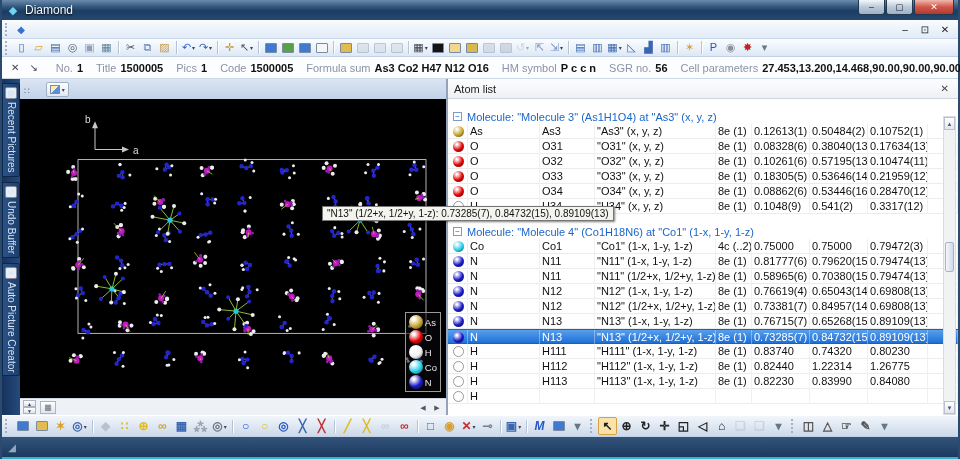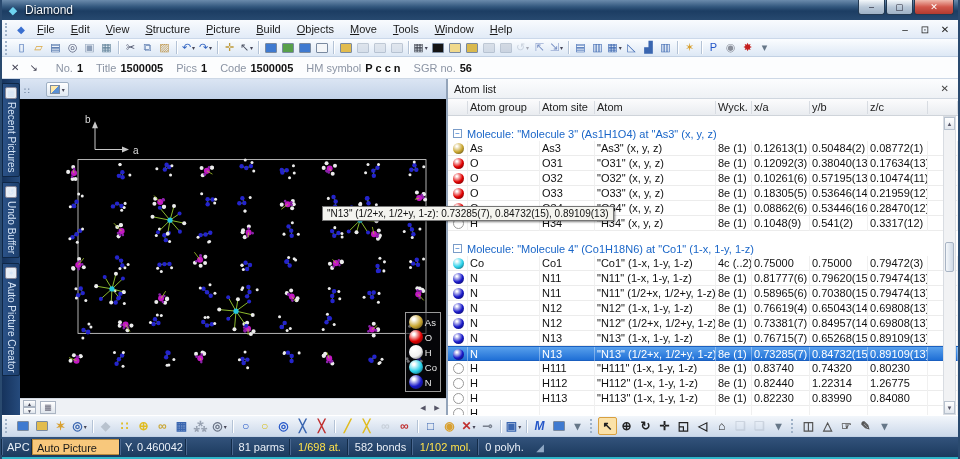--- a/index.html
+++ b/index.html
@@ -132,33 +132,20 @@
     <span class="caption-btns">
       <span class="cap">–</span>
       <span class="cap">▢</span>
       <span class="cap close">✕</span>
     </span>
   </div>
 
   <div class="menubar">
     <span class="mgrip"></span>
     <span class="micon">◆</span>
-    <span id="menu-items" style="display:flex">
-        <span class="menu-item">File</span>
-        <span class="menu-item">Edit</span>
-        <span class="menu-item">View</span>
-        <span class="menu-item">Structure</span>
-        <span class="menu-item">Picture</span>
-        <span class="menu-item">Build</span>
-        <span class="menu-item">Objects</span>
-        <span class="menu-item">Move</span>
-        <span class="menu-item">Tools</span>
-        <span class="menu-item">Window</span>
-        <span class="menu-item">Help</span>
-      </span>
     <span class="mdi-btns" id="mdi-btns">
         <span>–</span>
         <span>⊡</span>
         <span>✕</span>
       </span>
   </div>
 
   <div class="toolbar top" id="toolbar-top">
       <span class="tgrip"></span>
       <span class="ticon">
@@ -303,22 +290,24 @@
     </div>
 
   <div class="infobar">
     <span class="ibtn">✕</span>
     <span class="ibtn">↘</span>
     <span id="info-fields" style="display:flex">
         <span class="ifield"><span class="ilbl">No.</span><span class="ival">1</span></span>
         <span class="ifield"><span class="ilbl">Title</span><span class="ival">1500005</span></span>
         <span class="ifield"><span class="ilbl">Pics</span><span class="ival">1</span></span>
         <span class="ifield"><span class="ilbl">Code</span><span class="ival">1500005</span></span>
+        <span class="ifield"><span class="ilbl">Formula sum</span><span class="ival">As3 Co2 H47 N12 O16</span></span>
         <span class="ifield"><span class="ilbl">HM symbol</span><span class="ival">P c c n</span></span>
         <span class="ifield"><span class="ilbl">SGR no.</span><span class="ival">56</span></span>
+        <span class="ifield"><span class="ilbl">Cell parameters</span><span class="ival">27.453,13.200,14.468,90.00,90.00,90.00</span></span>
       </span>
   </div>
 
   <div class="main">
     <div class="side-strip" id="side-strip">
         <span class="vtab">
           <span class="vicon">▦</span>
           <span>Recent Pictures</span>
         </span>
         <span class="vtab">
@@ -976,59 +965,48 @@
           <span>▶</span>
         </span>
       </div>
     </div>
 
     <div class="panel">
       <div class="panel-title">
         <span>Atom list</span>
         <span class="x">✕</span>
       </div>
-      <div class="grid colhead" id="colhead">
-          <span class="hc"></span>
-          <span class="hc">Atom group</span>
-          <span class="hc">Atom site</span>
-          <span class="hc">Atom</span>
-          <span class="hc">Wyck.</span>
-          <span class="hc">x/a</span>
-          <span class="hc">y/b</span>
-          <span class="hc">z/c</span>
-          <span class="hc"></span>
-        </div>
       <div class="abody" id="atom-body">
           <div class="gspacer"></div>
           <div class="ghead">
             <span class="gminus">−</span>
             <span class="gtext">Molecule: "Molecule 3" (As1H1O4) at "As3" (x, y, z)</span>
           </div>
           <div class="grid arow">
             <span class="cell c0">
               <span class="sphere" style="background: radial-gradient(circle at 35% 30%, rgb(255, 255, 255) 5%, rgb(200, 165, 46) 55%, rgb(16, 16, 24) 115%);"></span>
             </span>
             <span class="cell">As</span>
             <span class="cell">As3</span>
             <span class="cell">"As3" (x, y, z)</span>
             <span class="cell">8e (1)</span>
             <span class="cell">0.12613(1)</span>
             <span class="cell">0.50484(2)</span>
-            <span class="cell">0.08772(1)</span>
+            <span class="cell">0.10752(1)</span>
             <span class="cell"></span>
           </div>
           <div class="grid arow">
             <span class="cell c0">
               <span class="sphere" style="background: radial-gradient(circle at 35% 30%, rgb(255, 255, 255) 5%, rgb(224, 0, 0) 55%, rgb(16, 16, 24) 115%);"></span>
             </span>
             <span class="cell">O</span>
             <span class="cell">O31</span>
             <span class="cell">"O31" (x, y, z)</span>
             <span class="cell">8e (1)</span>
-            <span class="cell">0.12092(3)</span>
+            <span class="cell">0.08328(6)</span>
             <span class="cell">0.38040(13)</span>
             <span class="cell">0.17634(13)</span>
             <span class="cell"></span>
           </div>
           <div class="grid arow">
             <span class="cell c0">
               <span class="sphere" style="background: radial-gradient(circle at 35% 30%, rgb(255, 255, 255) 5%, rgb(224, 0, 0) 55%, rgb(16, 16, 24) 115%);"></span>
             </span>
             <span class="cell">O</span>
             <span class="cell">O32</span>
@@ -1374,29 +1352,18 @@
       </span>
       <span class="ticon">
         <span class="g" style="color: rgb(85, 85, 85);">✎</span>
       </span>
       <span class="ticon">
         <span class="g" style="color: rgb(102, 119, 136);">▾</span>
       </span>
     </div>
 
   <div class="statusbar">
-    <span id="status-segs" style="display:flex">
-        <span class="seg" style="width: 30px;">APC</span>
-        <span class="seg hl" style="width: 88px;">Auto Picture</span>
-        <span class="seg" style="width: 66px;">Y. 0.460042</span>
-        <span class="seg" style="width: 46px;"></span>
-        <span class="seg" style="width: 58px;">81 parms</span>
-        <span class="seg acc" style="width: 58px;">1/698 at.</span>
-        <span class="seg" style="width: 64px;">582 bonds</span>
-        <span class="seg acc" style="width: 66px;">1/102 mol.</span>
-        <span class="seg" style="width: 52px;">0 polyh.</span>
-      </span>
     <span class="grip-corner">◢</span>
   </div>
   <div class="bottom-edge"></div>
 
   <div class="tooltip">"N13" (1/2+x, 1/2+y, 1-z): 0.73285(7), 0.84732(15), 0.89109(13)</div>
 </div>
 
 </body></html>

